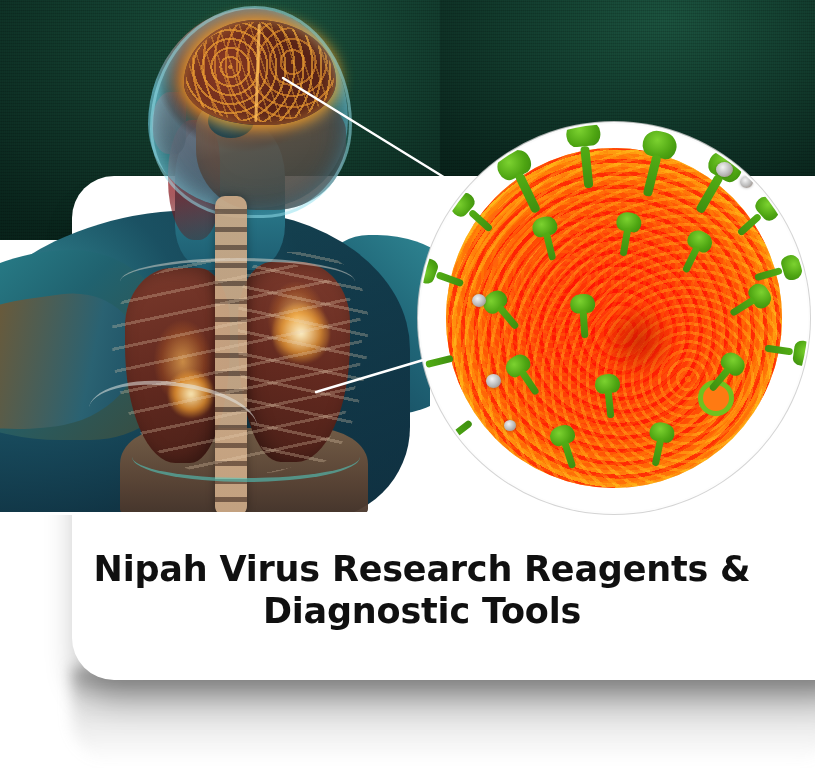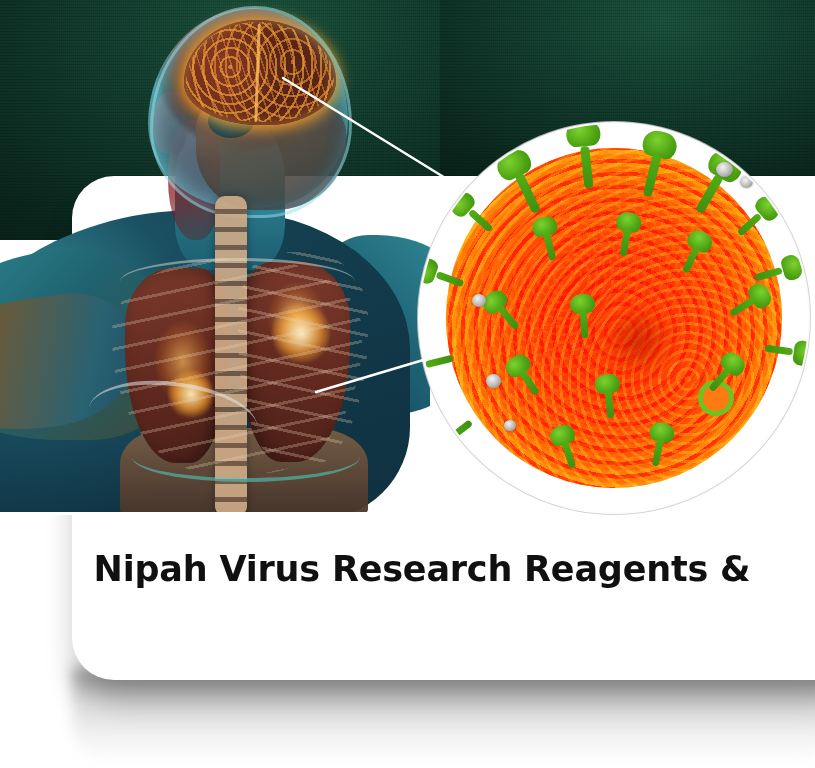--- a/index.html
+++ b/index.html
@@ -390,15 +390,16 @@
     <div class="fleck" style="left:84px;top:296px;width:12px;height:11px;"></div>
   </div>
 
   <svg id="callouts" viewBox="0 0 815 768">
     <line x1="283" y1="78" x2="455" y2="184" stroke="#ffffff" stroke-width="2.4" stroke-linecap="round"></line>
     <line x1="316" y1="392" x2="430" y2="358" stroke="#ffffff" stroke-width="2.4" stroke-linecap="round"></line>
   </svg>
 
   <div id="title-block">
     <span class="tline">Nipah Virus Research Reagents &amp;</span>
+    <span class="tline">Diagnostic Tools</span>
   </div>
 
 </div>
 
 </body></html>

